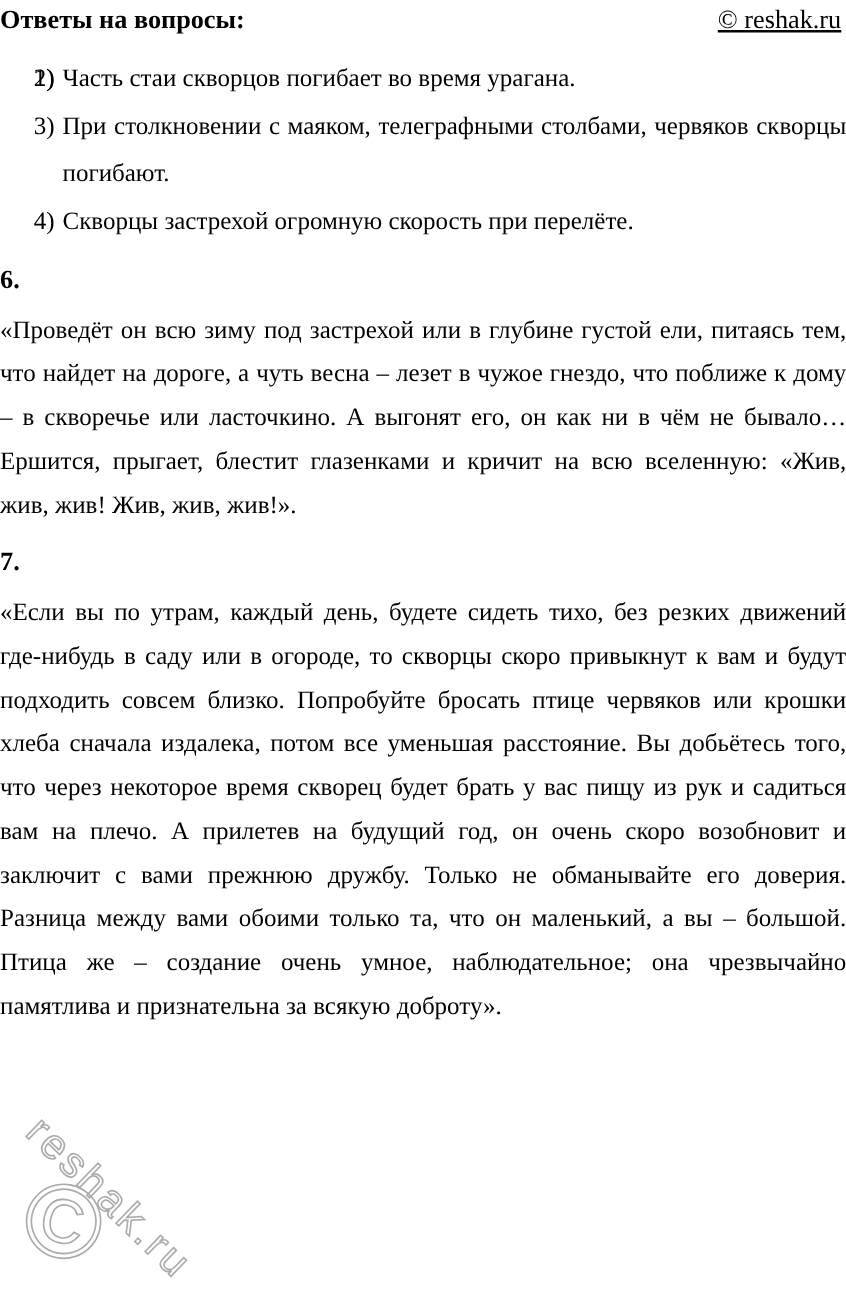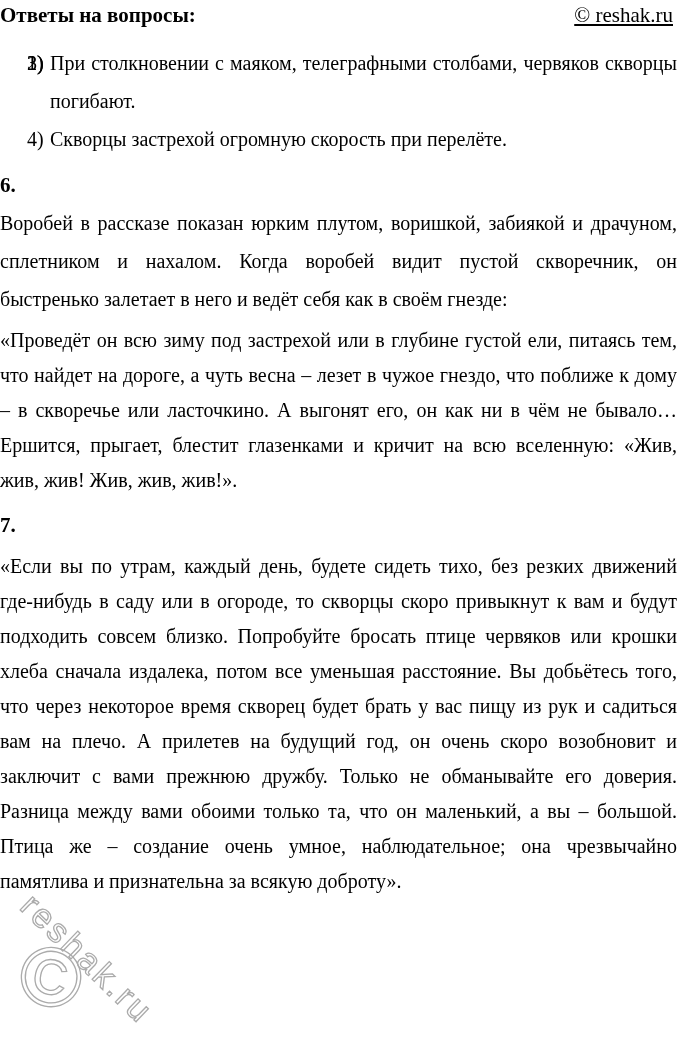--- a/index.html
+++ b/index.html
@@ -110,34 +110,34 @@
     <span class="page-title">Ответы на вопросы:</span>
     <span class="copyright">© reshak.ru</span>
   </div>
 
   <div class="answers-list">
     <div class="answer-item">
       <span class="answer-num">1)</span>
     </div>
     <div class="answer-item">
       <span class="answer-num">2)</span>
+      <span>Часть стаи скворцов погибает во время урагана.</span>
     </div>
     <div class="answer-item">
       <span class="answer-num">3)</span>
       <span>При столкновении с маяком, телеграфными столбами, червяков скворцы погибают.</span>
     </div>
     <div class="answer-item">
       <span class="answer-num">4)</span>
       <span>Скворцы застрехой огромную скорость при перелёте.</span>
     </div>
   </div>
 
   <div class="section">
     <div class="section-number">6.</div>
-    <div class="paragraph">Воробей в рассказе показан юрким плутом, воришкой, забиякой и драчуном, сплетником и нахалом. Когда воробей видит пустой скворечник, он быстренько залетает в него и ведёт себя как в своём гнезде:</div>
     <div class="quote">«Проведёт он всю зиму под застрехой или в глубине густой ели, питаясь тем, что найдет на дороге, а чуть весна – лезет в чужое гнездо, что поближе к дому – в скворечье или ласточкино. А выгонят его, он как ни в чём не бывало… Ершится, прыгает, блестит глазенками и кричит на всю вселенную: «Жив, жив, жив! Жив, жив, жив!».</div>
   </div>
 
   <div class="section">
     <div class="section-number">7.</div>
     <div class="quote">«Если вы по утрам, каждый день, будете сидеть тихо, без резких движений где-нибудь в саду или в огороде, то скворцы скоро привыкнут к вам и будут подходить совсем близко. Попробуйте бросать птице червяков или крошки хлеба сначала издалека, потом все уменьшая расстояние. Вы добьётесь того, что через некоторое время скворец будет брать у вас пищу из рук и садиться вам на плечо. А прилетев на будущий год, он очень скоро возобновит и заключит с вами прежнюю дружбу. Только не обманывайте его доверия. Разница между вами обоими только та, что он маленький, а вы – большой. Птица же – создание очень умное, наблюдательное; она чрезвычайно памятлива и признательна за всякую доброту».</div>
   </div>
 
   <div class="watermark">
     <span class="wm-copy">©</span>

